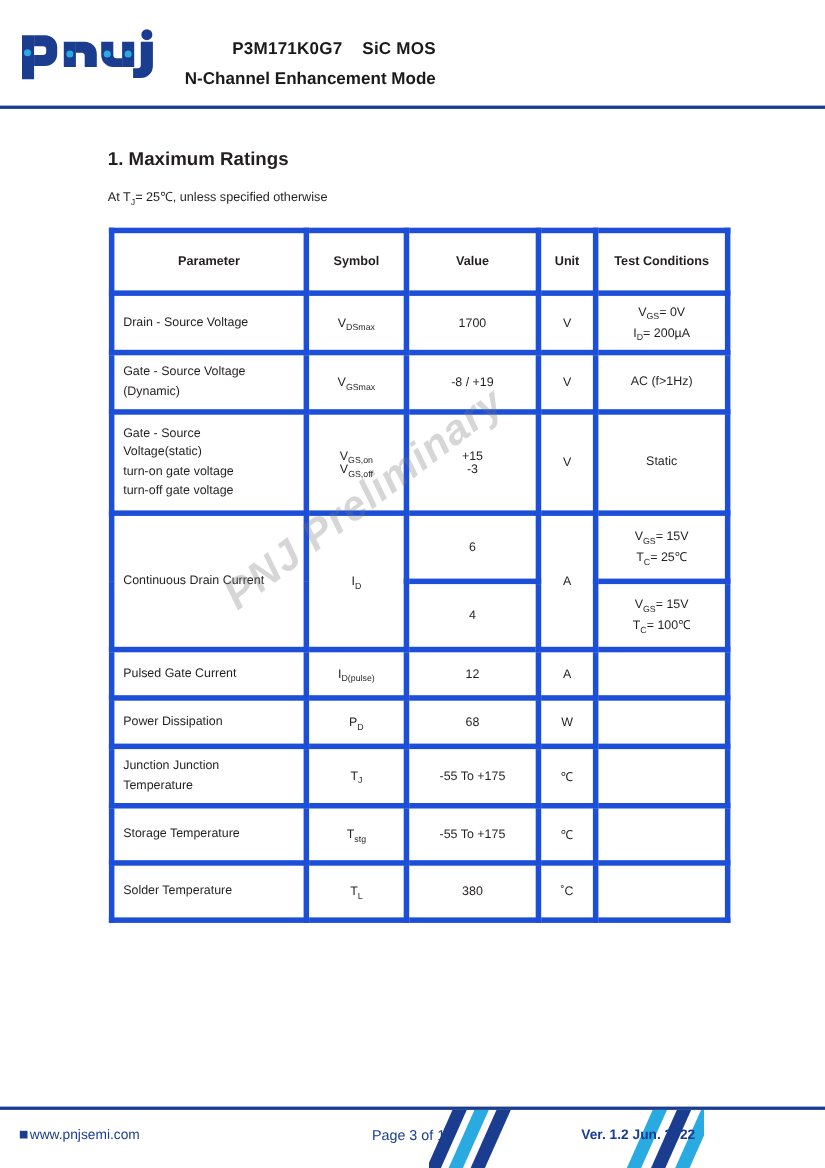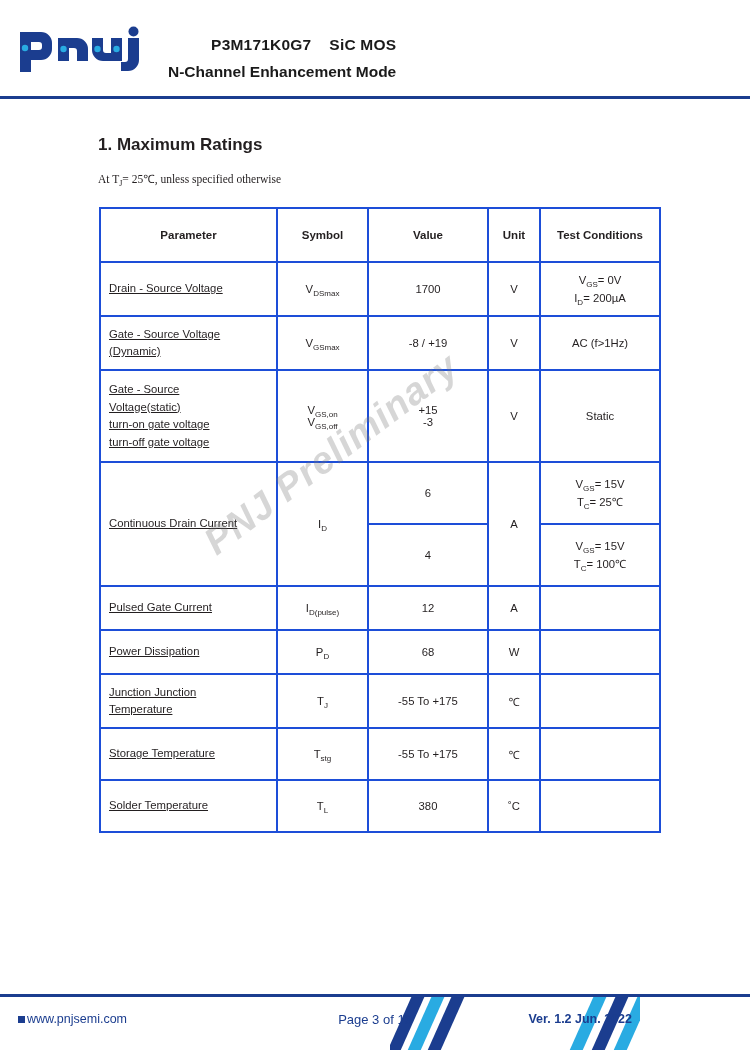--- a/index.html
+++ b/index.html
@@ -73,54 +73,53 @@
   .section-title {
     margin: 36px 0 0 98px;
     font-size: 17px;
     font-weight: bold;
     color: #231f20;
   }
   .subtitle {
     margin: 16px 16px 0 98px;
     font-size: 11.5px;
     color: #231f20;
-    font-family: Liberation Serif, serif;
   }
   .subtitle sub { font-size: 8px; }
 
   
   table.ratings {
     position: absolute;
     left: 99px;
     top: 108px;
     width: 560px;
     border-collapse: collapse;
     table-layout: fixed;
   }
   table.ratings td, table.ratings th {
-    border: 2px solid #1d4ed8;
+    border: 5px solid #1d4ed8;
     font-size: 11.3px;
     color: #231f20;
     font-weight: normal;
     vertical-align: middle;
     padding: 4px 8px;
   }
   table.ratings th {
     font-weight: bold;
     text-align: center;
     height: 44px;
     font-size: 11.5px;
   }
   .c-param  { width: 177px; }
   .c-symbol { width: 91px; }
   .c-value  { width: 120px; }
   .c-unit   { width: 52px; }
   .c-cond   { width: 120px; }
 
-  td.param { text-align: left; padding-left: 12px; line-height: 1.55; text-decoration: underline; }
+  td.param { text-align: left; padding-left: 12px; line-height: 1.55; }
   td.center { text-align: center; }
   td.cond { text-align: center; padding-left: 10px; line-height: 1.6; }
 
   sub { font-size: 8px; line-height: 0; }
 
   
   .watermark {
     position: absolute;
     left: 196px;
     top: 430px;
@@ -132,21 +131,21 @@
     transform-origin: left top;
     white-space: nowrap;
     pointer-events: none;
     letter-spacing: 1px;
   }
 
   
   .footer {
     position: absolute;
     left: 0;
-    bottom: 12px;
+    bottom: 0;
     width: 654px;
     height: 56px;
   }
   .footer-rule {
     position: absolute;
     left: 0;
     top: 0;
     width: 750px;
     height: 3px;
     background: #1b3d8f;

